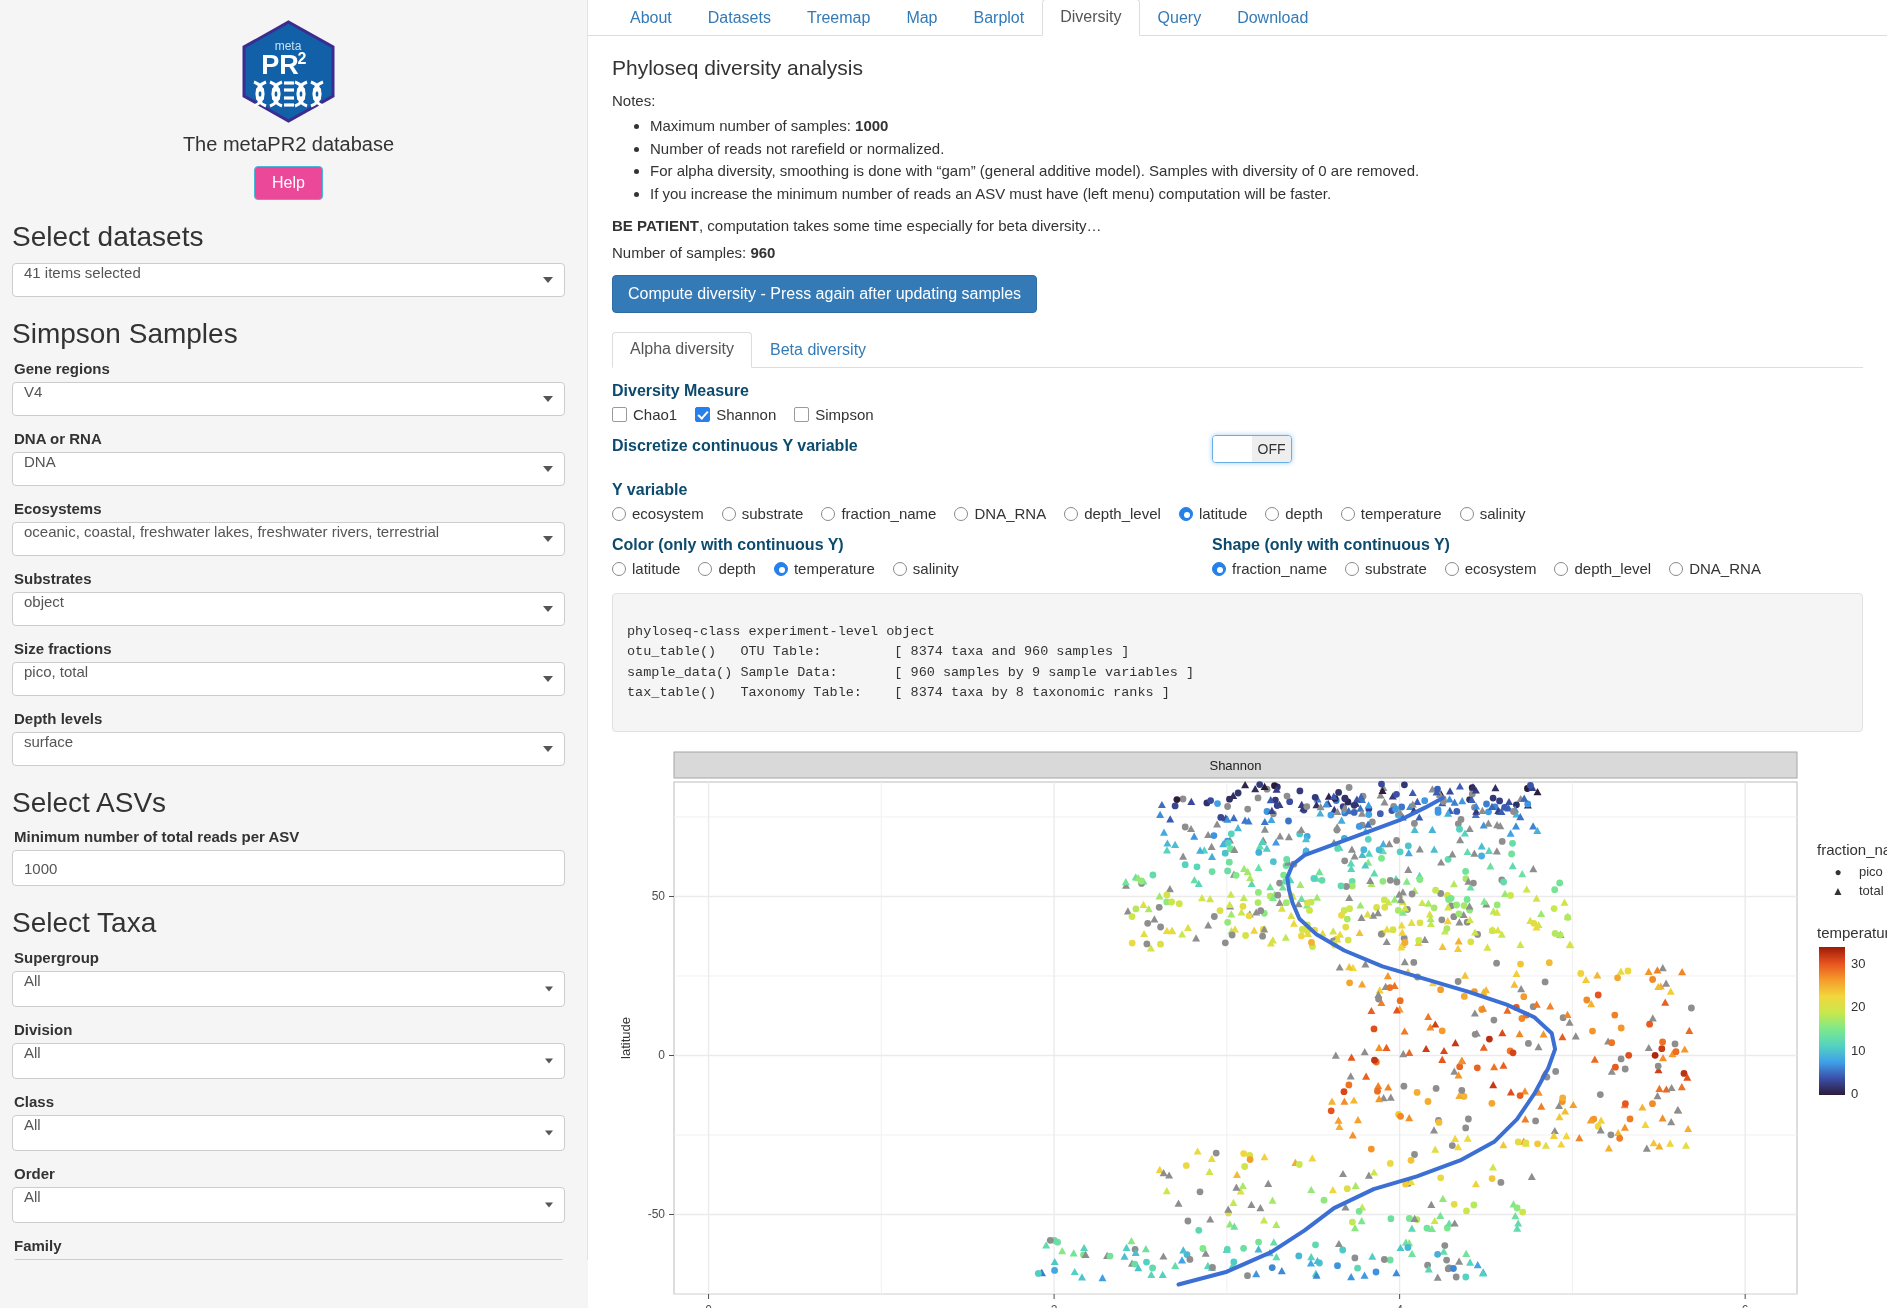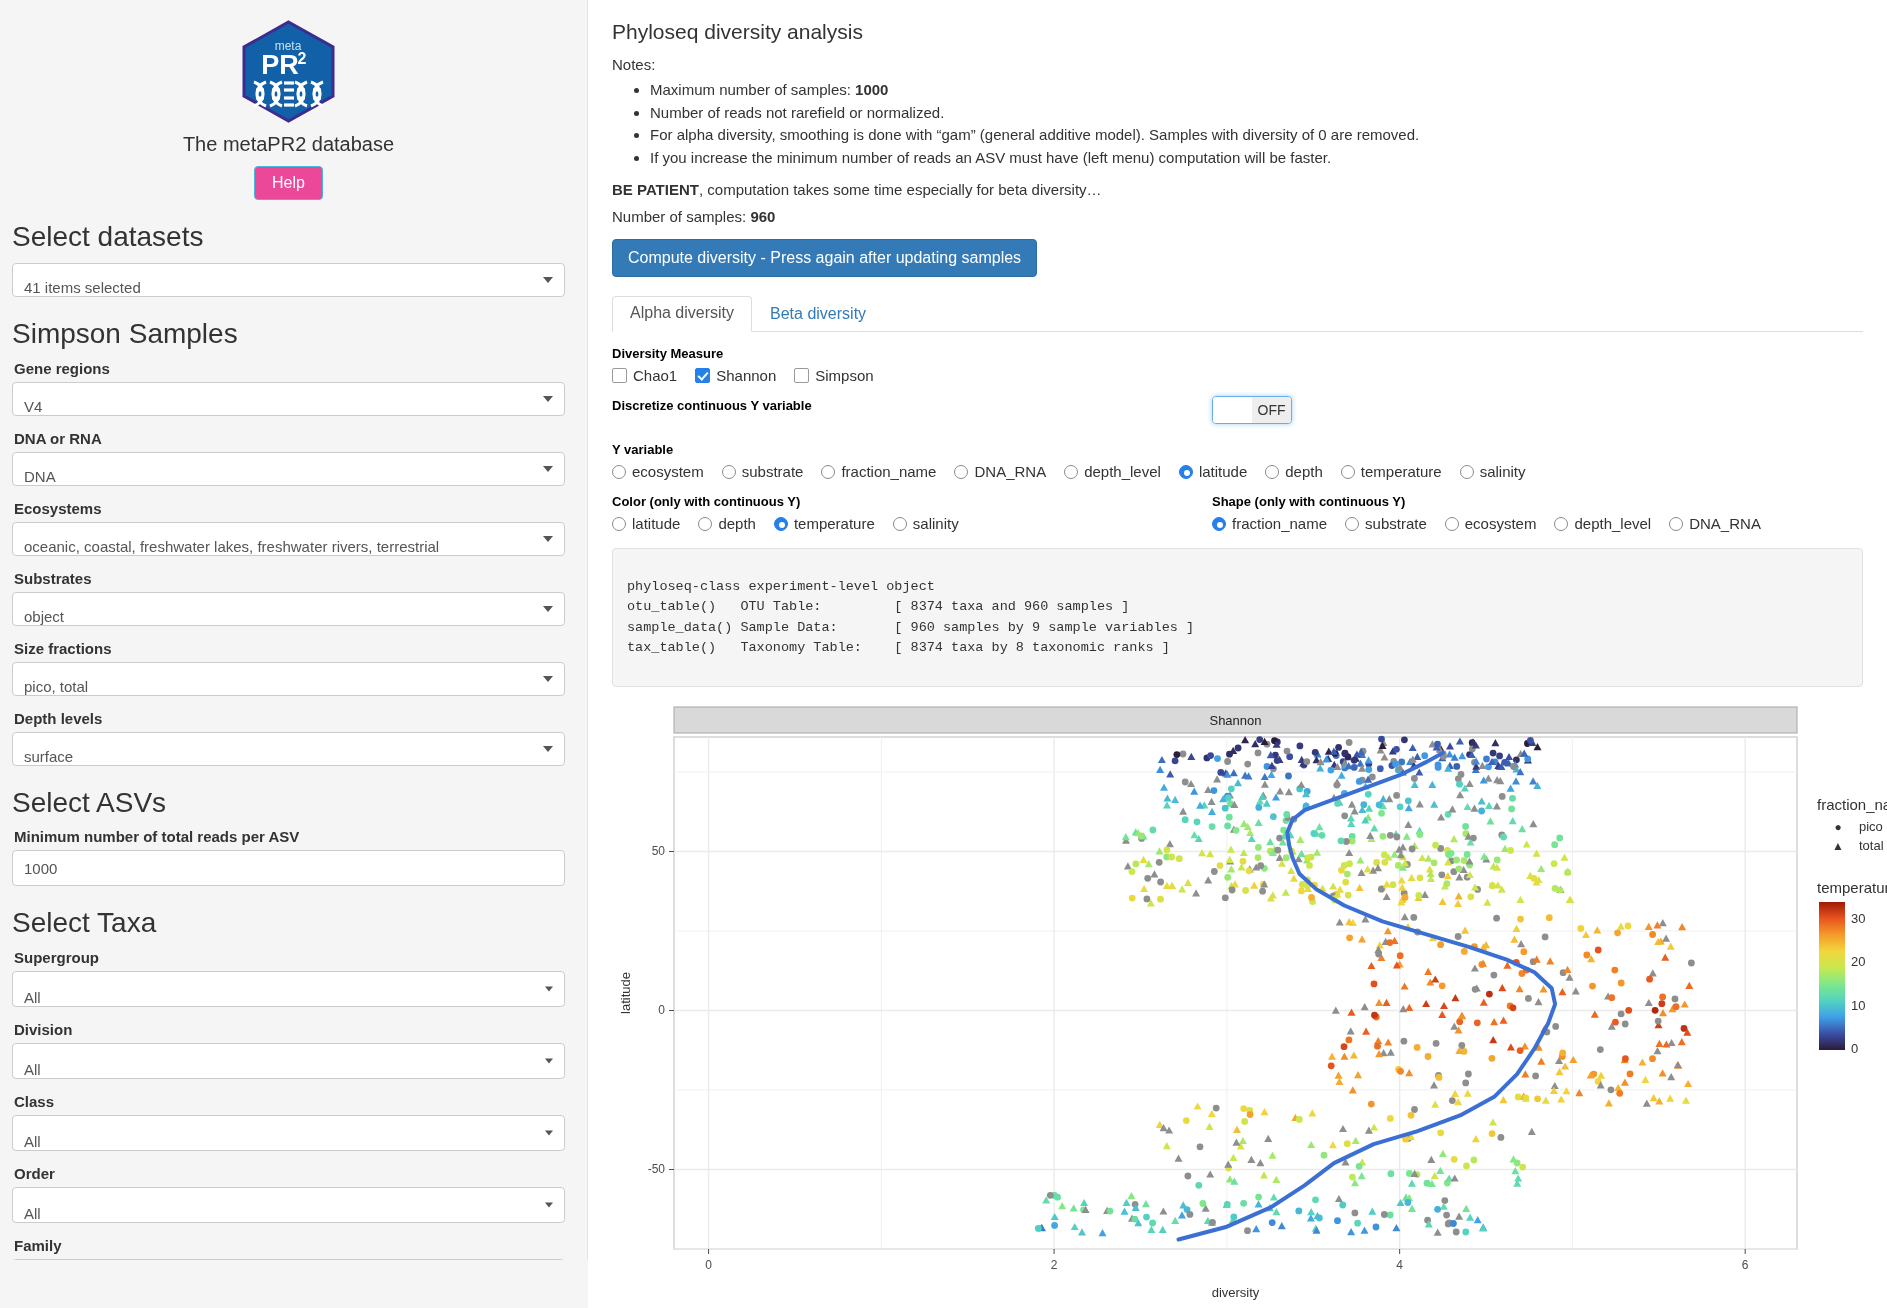--- a/index.html
+++ b/index.html
@@ -32,21 +32,21 @@
     color:#fff; font-size:16px; padding:7px 17px; border-radius:4px; cursor:pointer;
     font-family:"Liberation Sans", sans-serif;
   }
   .sec-title {
     font-size:28px; font-weight:400; color:#333; margin:22px 0 10px 0; line-height:1.1;
   }
   .fld-label { font-size:15px; font-weight:bold; color:#333; margin:0 0 5px 2px; }
   .fld-group { margin-bottom:14px; }
   .select-box {
     position:relative; background:#fff; border:1px solid #ccc; border-radius:4px;
-    height:34px; display:flex; align-items:flex-end; padding:0 30px 0 11px;
+    height:34px; display:flex; align-items:flex-start; padding:0 30px 0 11px;
     font-size:15px; color:#555; cursor:pointer; overflow:hidden; white-space:nowrap;
   }
   .select-box.tall { height:36px; }
   .caret {
     position:absolute; right:11px; top:50%; transform:translateY(-50%);
     width:0; height:0; border-left:5px solid transparent; border-right:5px solid transparent;
     border-top:6px solid #555;
   }
   .caret.small { border-left-width:4px; border-right-width:4px; border-top-width:5px; }
   .text-input {
@@ -88,21 +88,21 @@
     margin-top:19px; height:36px;
   }
   .subtab {
     font-size:16px; color:#337ab7; padding:7px 17px 9px; cursor:pointer;
     border:1px solid transparent; border-bottom:none; position:relative; top:1px;
   }
   .subtab.active {
     color:#555; background:#fff; border-color:#ddd; border-radius:4px 4px 0 0;
     border-bottom:1px solid #fff;
   }
-  .grp-label { font-size:13px; font-weight:bold; color:#000000; margin:14px 0 6px 0; }
+  .grp-label { font-size:16px; font-weight:bold; color:#0c4a6e; margin:14px 0 6px 0; }
   .opt-row { display:flex; align-items:center; flex-wrap:nowrap; gap:4px; }
   .opt {
     display:inline-flex; align-items:center; font-size:15px; color:#333;
     margin-right:14px; cursor:pointer; white-space:nowrap;
   }
   .cbx {
     width:15px; height:15px; border:1px solid #9a9a9a; background:#fff;
     border-radius:2px; margin-right:6px; display:inline-block; position:relative;
   }
   .cbx.checked { background:#2680eb; border-color:#2680eb; }
@@ -297,20 +297,30 @@
       <div class="fld-label">Family</div>
       <div class="select-box tall">
         <span>All</span>
         <span class="caret small"></span>
       </div>
     </div>
   </div>
 
   <div class="main">
 
+    <div class="tabbar">
+      <div class="tab">About</div>
+      <div class="tab">Datasets</div>
+      <div class="tab">Treemap</div>
+      <div class="tab">Map</div>
+      <div class="tab">Barplot</div>
+      <div class="tab active">Diversity</div>
+      <div class="tab">Query</div>
+      <div class="tab">Download</div>
+    </div>
 
     <div class="content">
       <div class="h-title">Phyloseq diversity analysis</div>
       <div class="notes-lbl">Notes:</div>
       <ul class="notes">
         <li>Maximum number of samples: <b>1000</b></li>
         <li>Number of reads not rarefield or normalized.</li>
         <li>For alpha diversity, smoothing is done with “gam” (general additive model). Samples with diversity of 0 are removed.</li>
         <li>If you increase the minimum number of reads an ASV must have (left menu) computation will be faster.</li>
       </ul>

